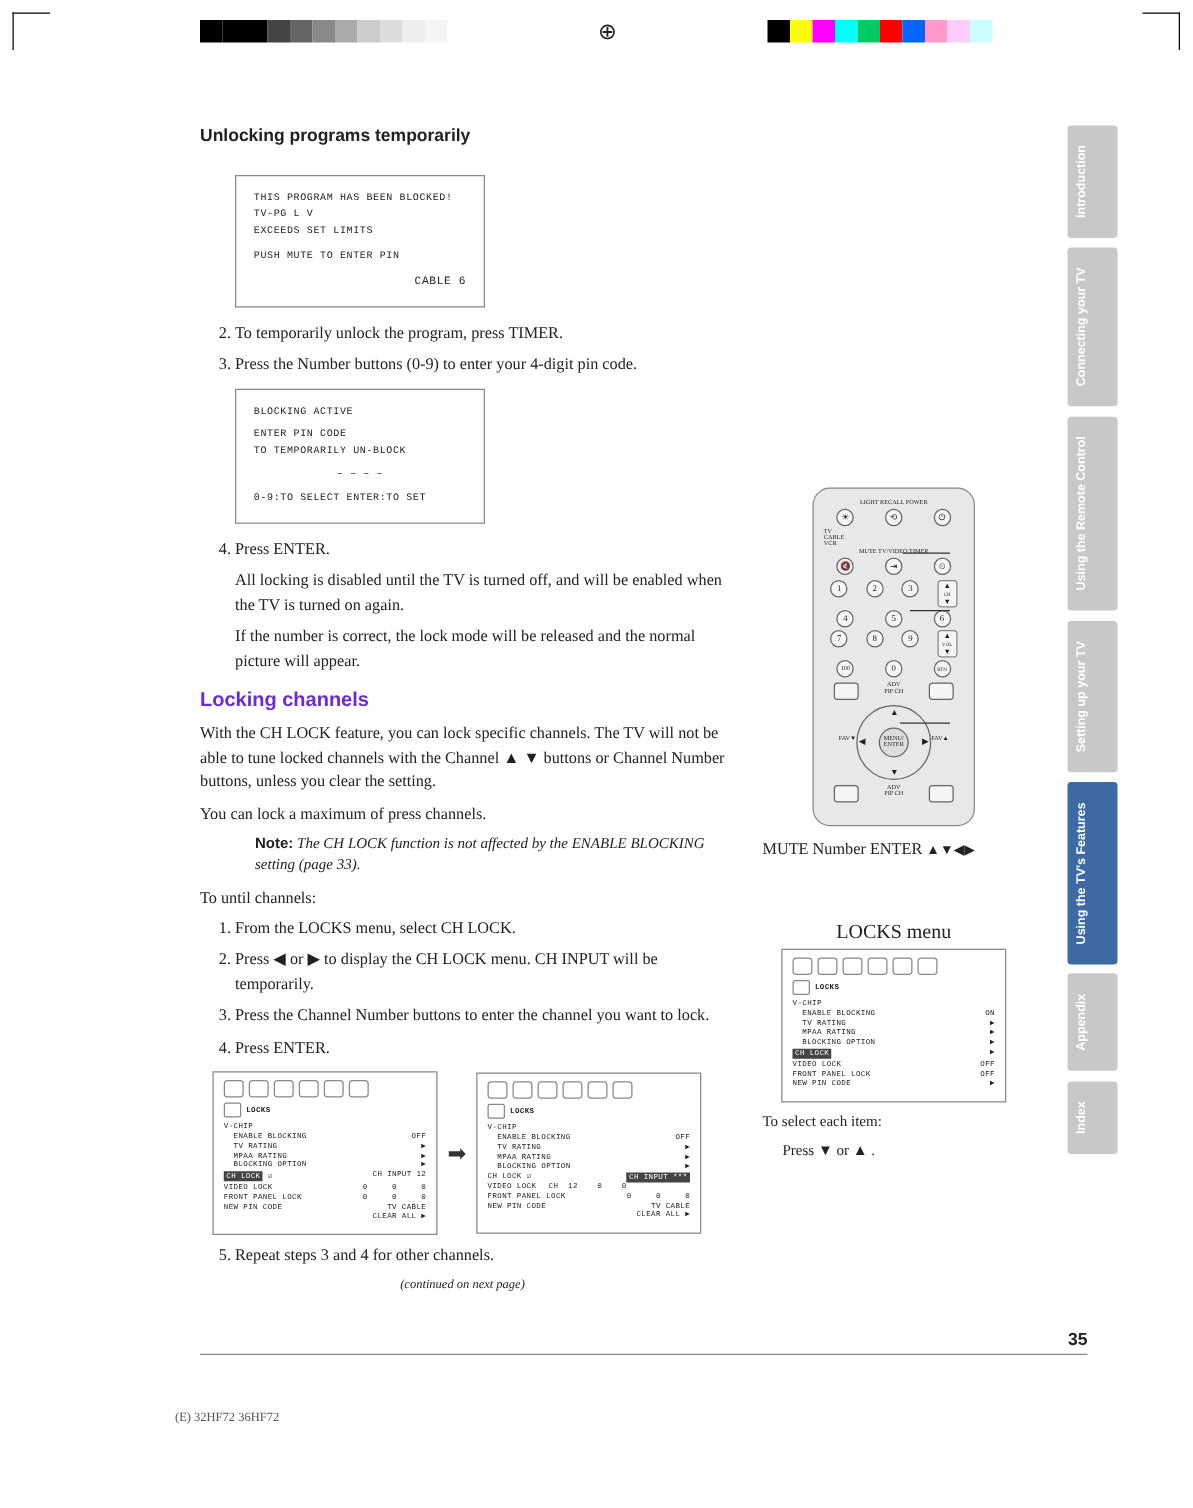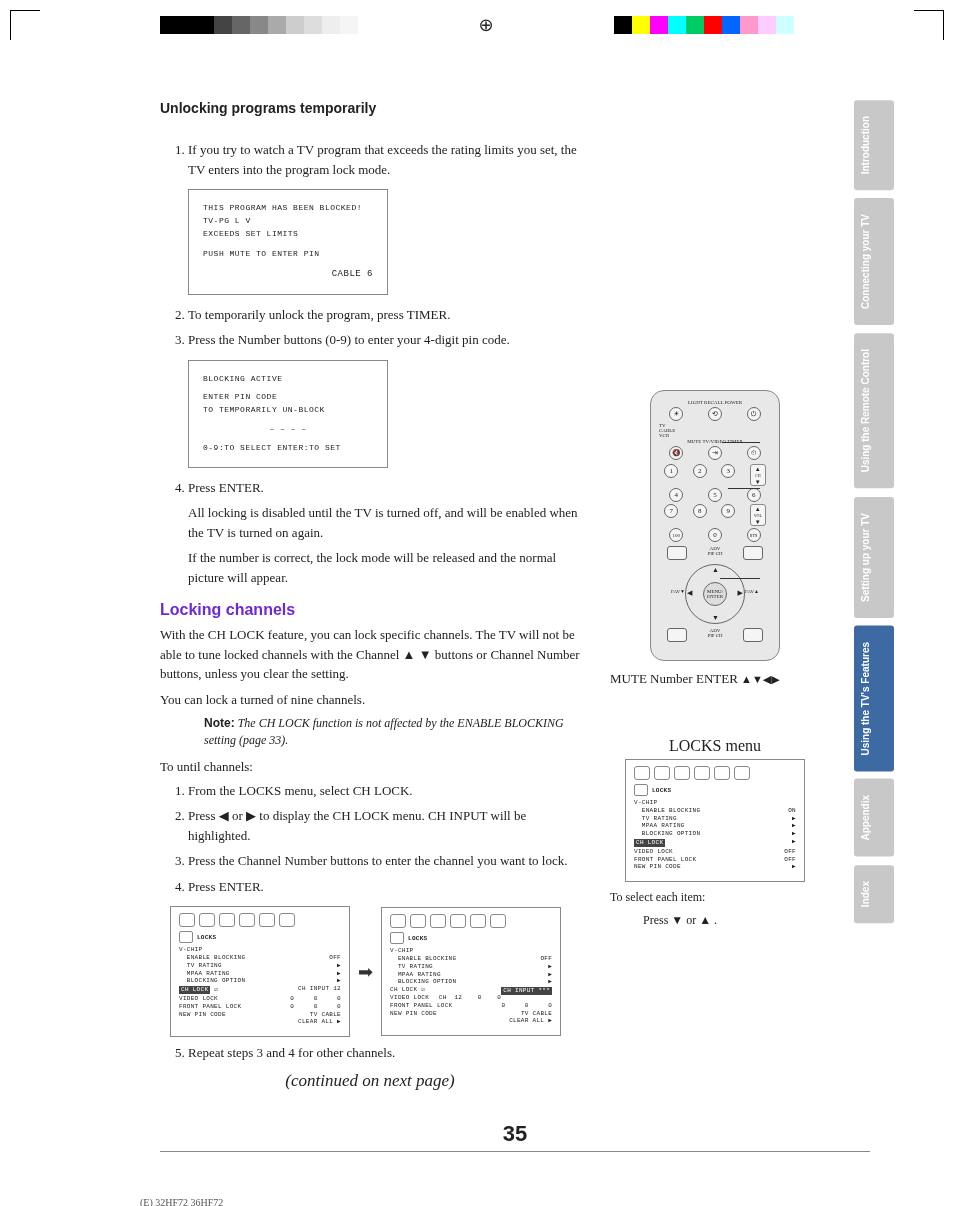--- a/index.html
+++ b/index.html
@@ -34,23 +34,23 @@
   .menu-box { border: 1px solid #888; background: #fff; padding: 6px 8px 10px; font-family: 'Courier New', monospace; font-size: 6px; letter-spacing: 0.3px; line-height: 1.3; width: 180px; }
   .menu-title { text-align: center; font-family: Georgia, serif; font-size: 16px; margin-bottom: 4px; }
   .menu-icons { display: flex; gap: 4px; margin-bottom: 4px; }
   .menu-icons span { width: 16px; height: 14px; border: 1px solid #888; border-radius: 3px; display: inline-block; }
   .menu-row { display: flex; justify-content: space-between; white-space: pre; }
   .menu-hl { background: #444; color: #fff; display: inline-block; padding: 0 2px; margin: 1px 0; }
   .two-menus { display: flex; align-items: center; gap: 8px; margin: 10px 0 6px 10px; }
   .arrow-between { font-size: 18px; color: #333; }
   .tab { writing-mode: vertical-rl; transform: rotate(180deg); background: #c8c8c8; color: #fff; font-family: Arial, sans-serif; font-weight: bold; font-size: 10px; padding: 16px 6px; text-align: center; border-radius: 3px; }
   .tab.active { background: #3d6aa3; }
-  .page-num { text-align: center; font-family: Arial, sans-serif; font-weight: bold; font-size: 22px; margin-top: 30px; }
+  .page-num { text-align: right; font-family: Arial, sans-serif; font-weight: bold; font-size: 14px; margin-top: 30px; }
   .pg-rule { border: none; border-top: 1px solid #888; margin: 4px 0 0; }
-  .continued { text-align: center; font-style: italic; font-size: 17px; margin-top: 8px; }
+  .continued { text-align: center; font-style: italic; font-size: 10px; margin-top: 8px; }
   .footer-model { font-size: 10px; position: absolute; bottom: 4px; left: 140px; color: #555; }
   .select-text { font-size: 12px; margin: 8px 0 4px; }
   .chv { width: 16px; height: 22px; border: 1px solid #888; border-radius: 3px; display:inline-flex; flex-direction:column; font-size:6px; align-items:center; justify-content:space-around; background:#f5f5f5; }
   .line { position:absolute; background:#333; height:1px; }
   .remote-wrap { position: relative; }
 </style>
 </head>
 <body>
 
 <div class="page">
@@ -81,23 +81,20 @@
         <span style="background:#f9c"></span>
         <span style="background:#fcf"></span>
         <span style="background:#cff"></span>
     </div>
     <div class="crop-right"></div>
   </div>
 
   <div class="content">
     <div class="main-col">
       <h3 class="section">Unlocking programs temporarily</h3>
-      <ol>
-        <li>If you try to watch a TV program that exceeds the rating limits you set, the TV enters into the program lock mode.</li>
-      </ol>
 
       <div class="screen-box">
         <div>THIS PROGRAM HAS BEEN BLOCKED!</div>
         <div>TV-PG   L   V</div>
         <div>EXCEEDS SET LIMITS</div>
         <div style="margin-top:8px">PUSH MUTE TO ENTER PIN</div>
         <div class="rt">CABLE   6</div>
       </div>
 
       <ol start="2">
@@ -114,27 +111,27 @@
       </div>
 
       <ol start="4">
         <li>Press ENTER.</li>
       </ol>
       <p class="indent">All locking is disabled until the TV is turned off, and will be enabled when the TV is turned on again.</p>
       <p class="indent">If the number is correct, the lock mode will be released and the normal picture will appear.</p>
 
       <h3 class="section blue">Locking channels</h3>
       <p style="line-height:1.5;margin-bottom:6px">With the CH LOCK feature, you can lock specific channels. The TV will not be able to tune locked channels with the Channel ▲ ▼ buttons or Channel Number buttons, unless you clear the setting.</p>
-      <p style="line-height:1.5;margin-bottom:6px">You can lock a turned of nine channels.</p>
+      <p style="line-height:1.5;margin-bottom:6px">You can lock a maximum of press channels.</p>
       <p class="note"><b>Note:</b> <span>The CH LOCK function is not affected by the ENABLE BLOCKING setting (page 33).</span></p>
 
       <p style="margin-bottom:6px">To until channels:</p>
       <ol>
         <li>From the LOCKS menu, select CH LOCK.</li>
-        <li>Press ◀ or ▶ to display the CH LOCK menu. CH INPUT will be highlighted.</li>
+        <li>Press ◀ or ▶ to display the CH LOCK menu. CH INPUT will be temporarily.</li>
         <li>Press the Channel Number buttons to enter the channel you want to lock.</li>
         <li>Press ENTER.</li>
       </ol>
 
       <div class="two-menus">
         <div class="menu-box">
           <div class="menu-icons">
               <span></span>
               <span></span>
               <span></span>
@@ -282,21 +279,21 @@
         <div class="menu-row"><span>  ENABLE BLOCKING</span><span>ON</span></div>
         <div class="menu-row"><span>  TV RATING</span><span>▶</span></div>
         <div class="menu-row"><span>  MPAA RATING</span><span>▶</span></div>
         <div class="menu-row"><span>  BLOCKING OPTION</span><span>▶</span></div>
         <div><span class="menu-hl">CH LOCK</span><span style="float:right">▶</span></div>
         <div class="menu-row"><span>VIDEO LOCK</span><span>OFF</span></div>
         <div class="menu-row"><span>FRONT PANEL LOCK</span><span>OFF</span></div>
         <div class="menu-row"><span>NEW PIN CODE</span><span>▶</span></div>
       </div>
       <p class="select-text">To select each item:</p>
-      <p class="select-text" style="margin-left:33px">Press ▼ or ▲ .</p>
+      <p class="select-text" style="margin-left:16px">Press ▼ or ▲ .</p>
     </div>
 
     <div class="tab-col">
       <div class="tab">Introduction</div>
       <div class="tab">Connecting your TV</div>
       <div class="tab">Using the Remote Control</div>
       <div class="tab">Setting up your TV</div>
       <div class="tab active">Using the TV's Features</div>
       <div class="tab">Appendix</div>
       <div class="tab">Index</div>

